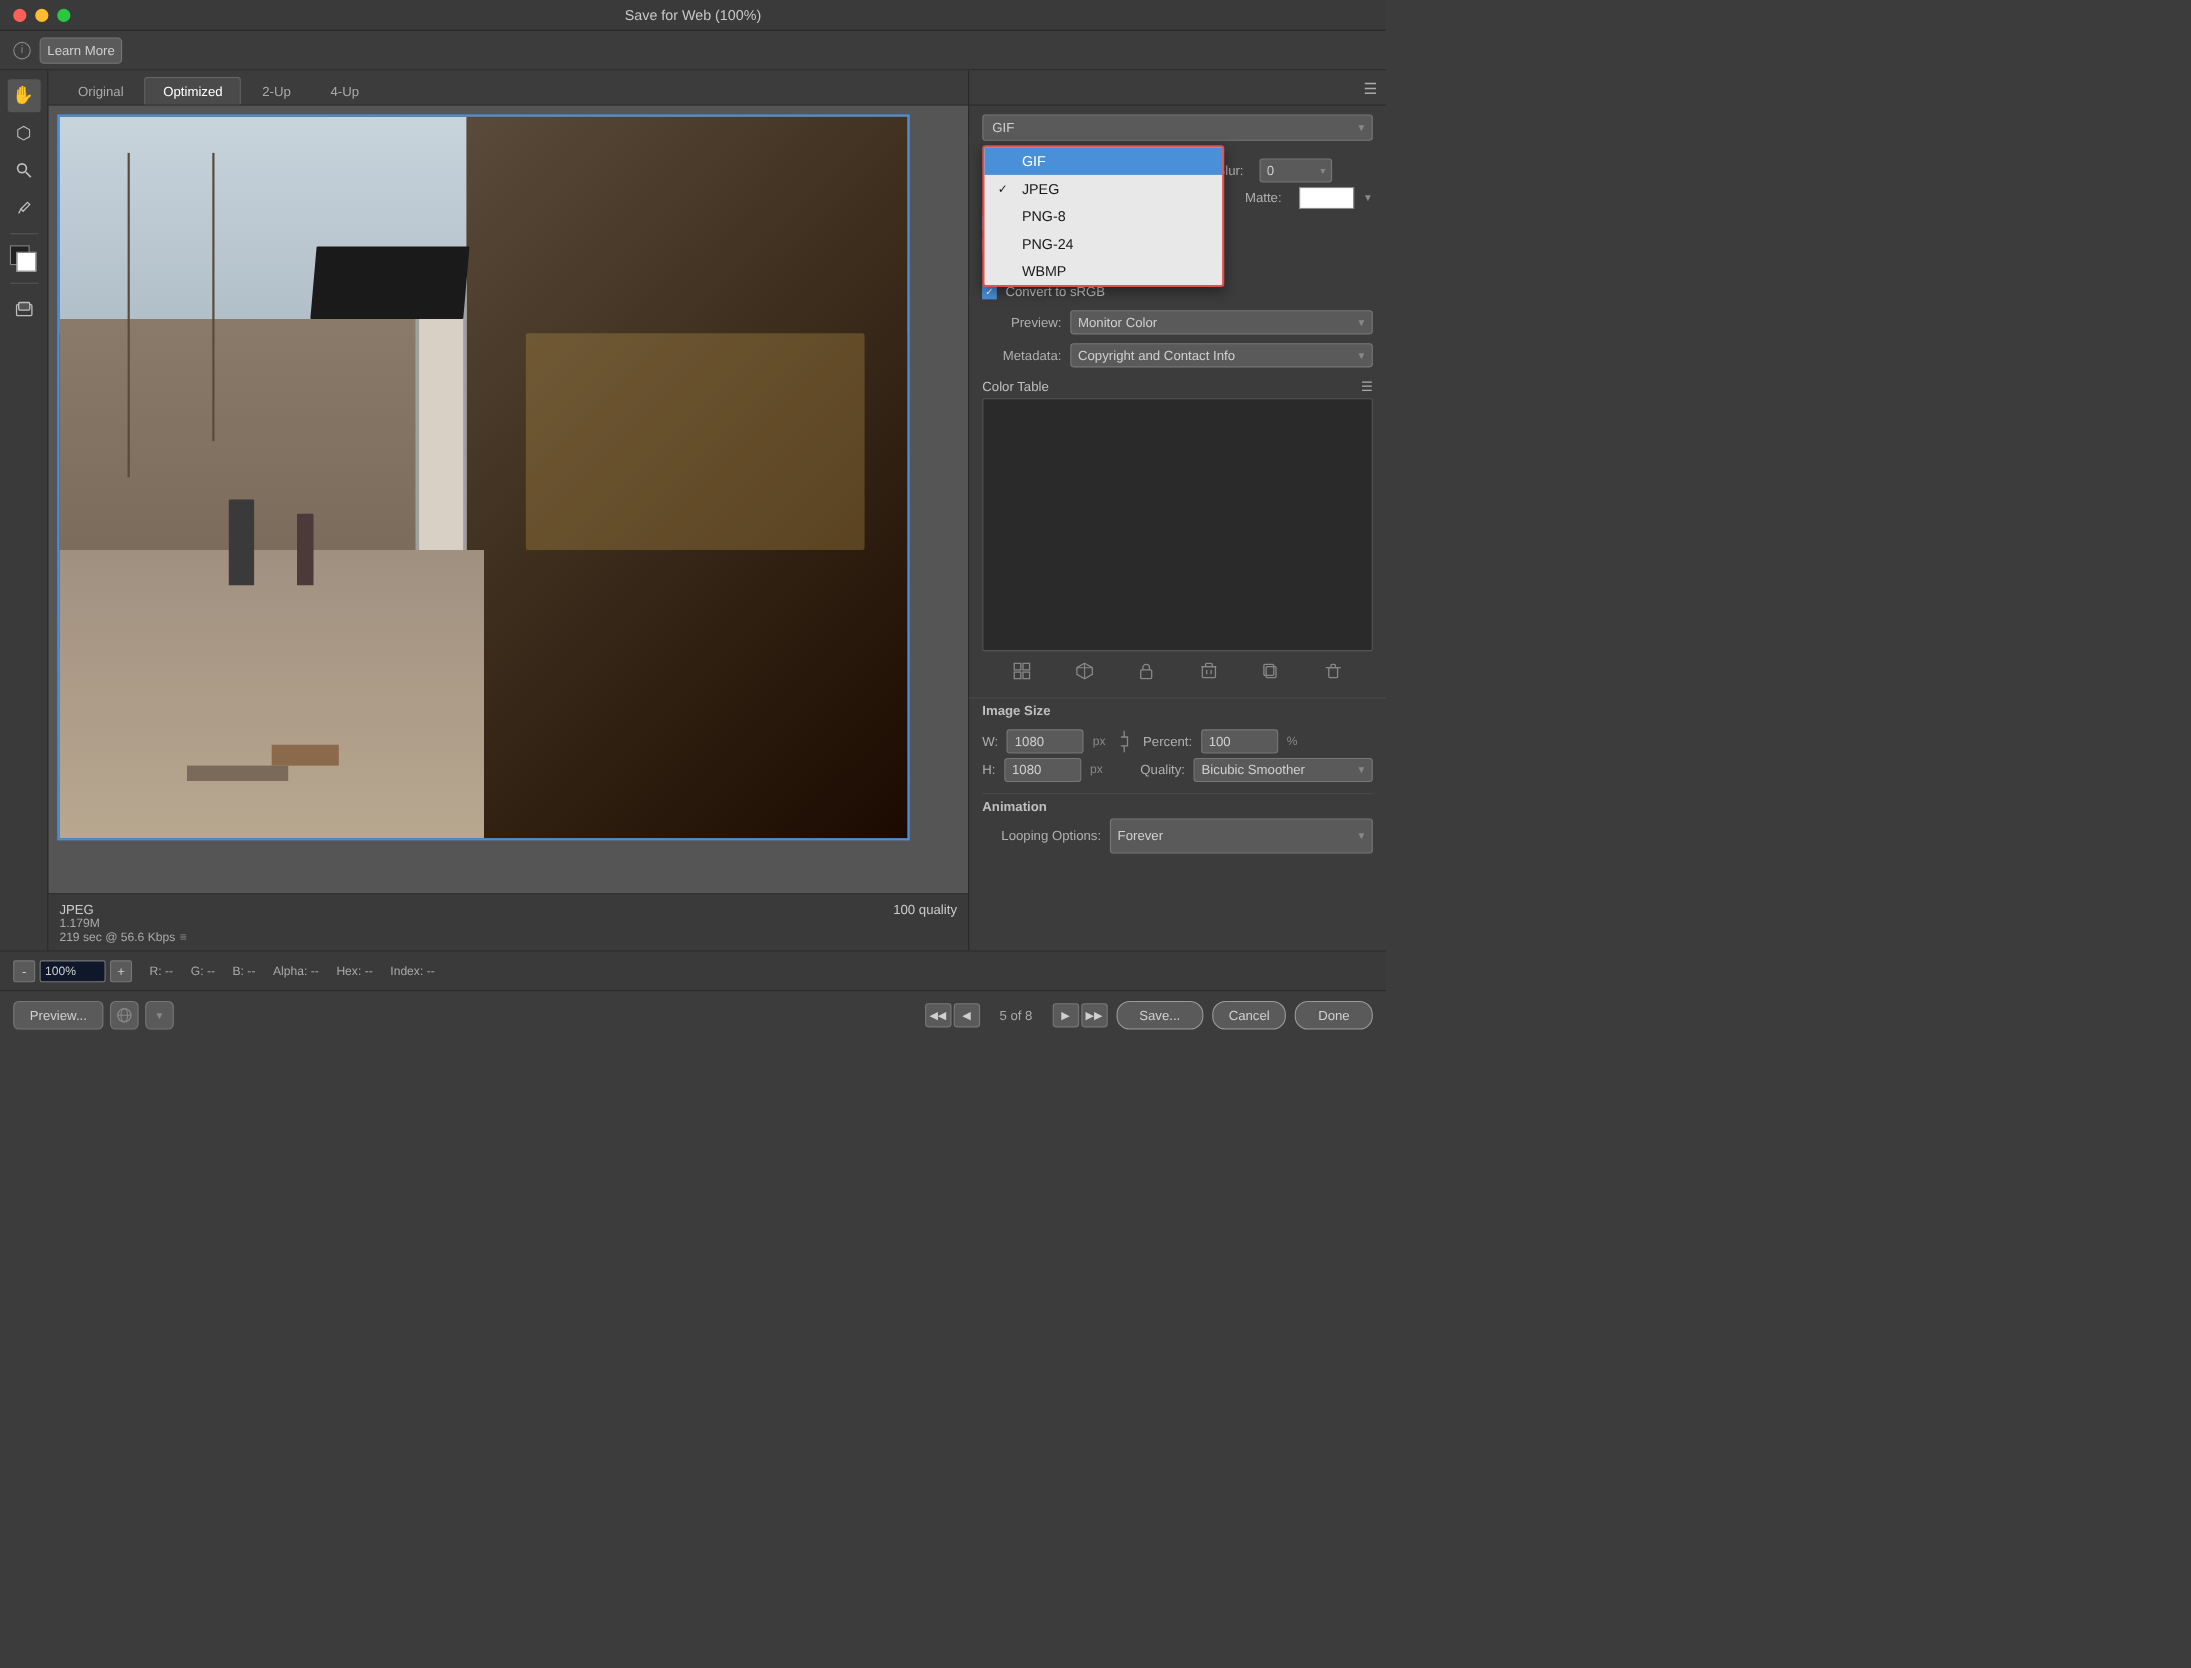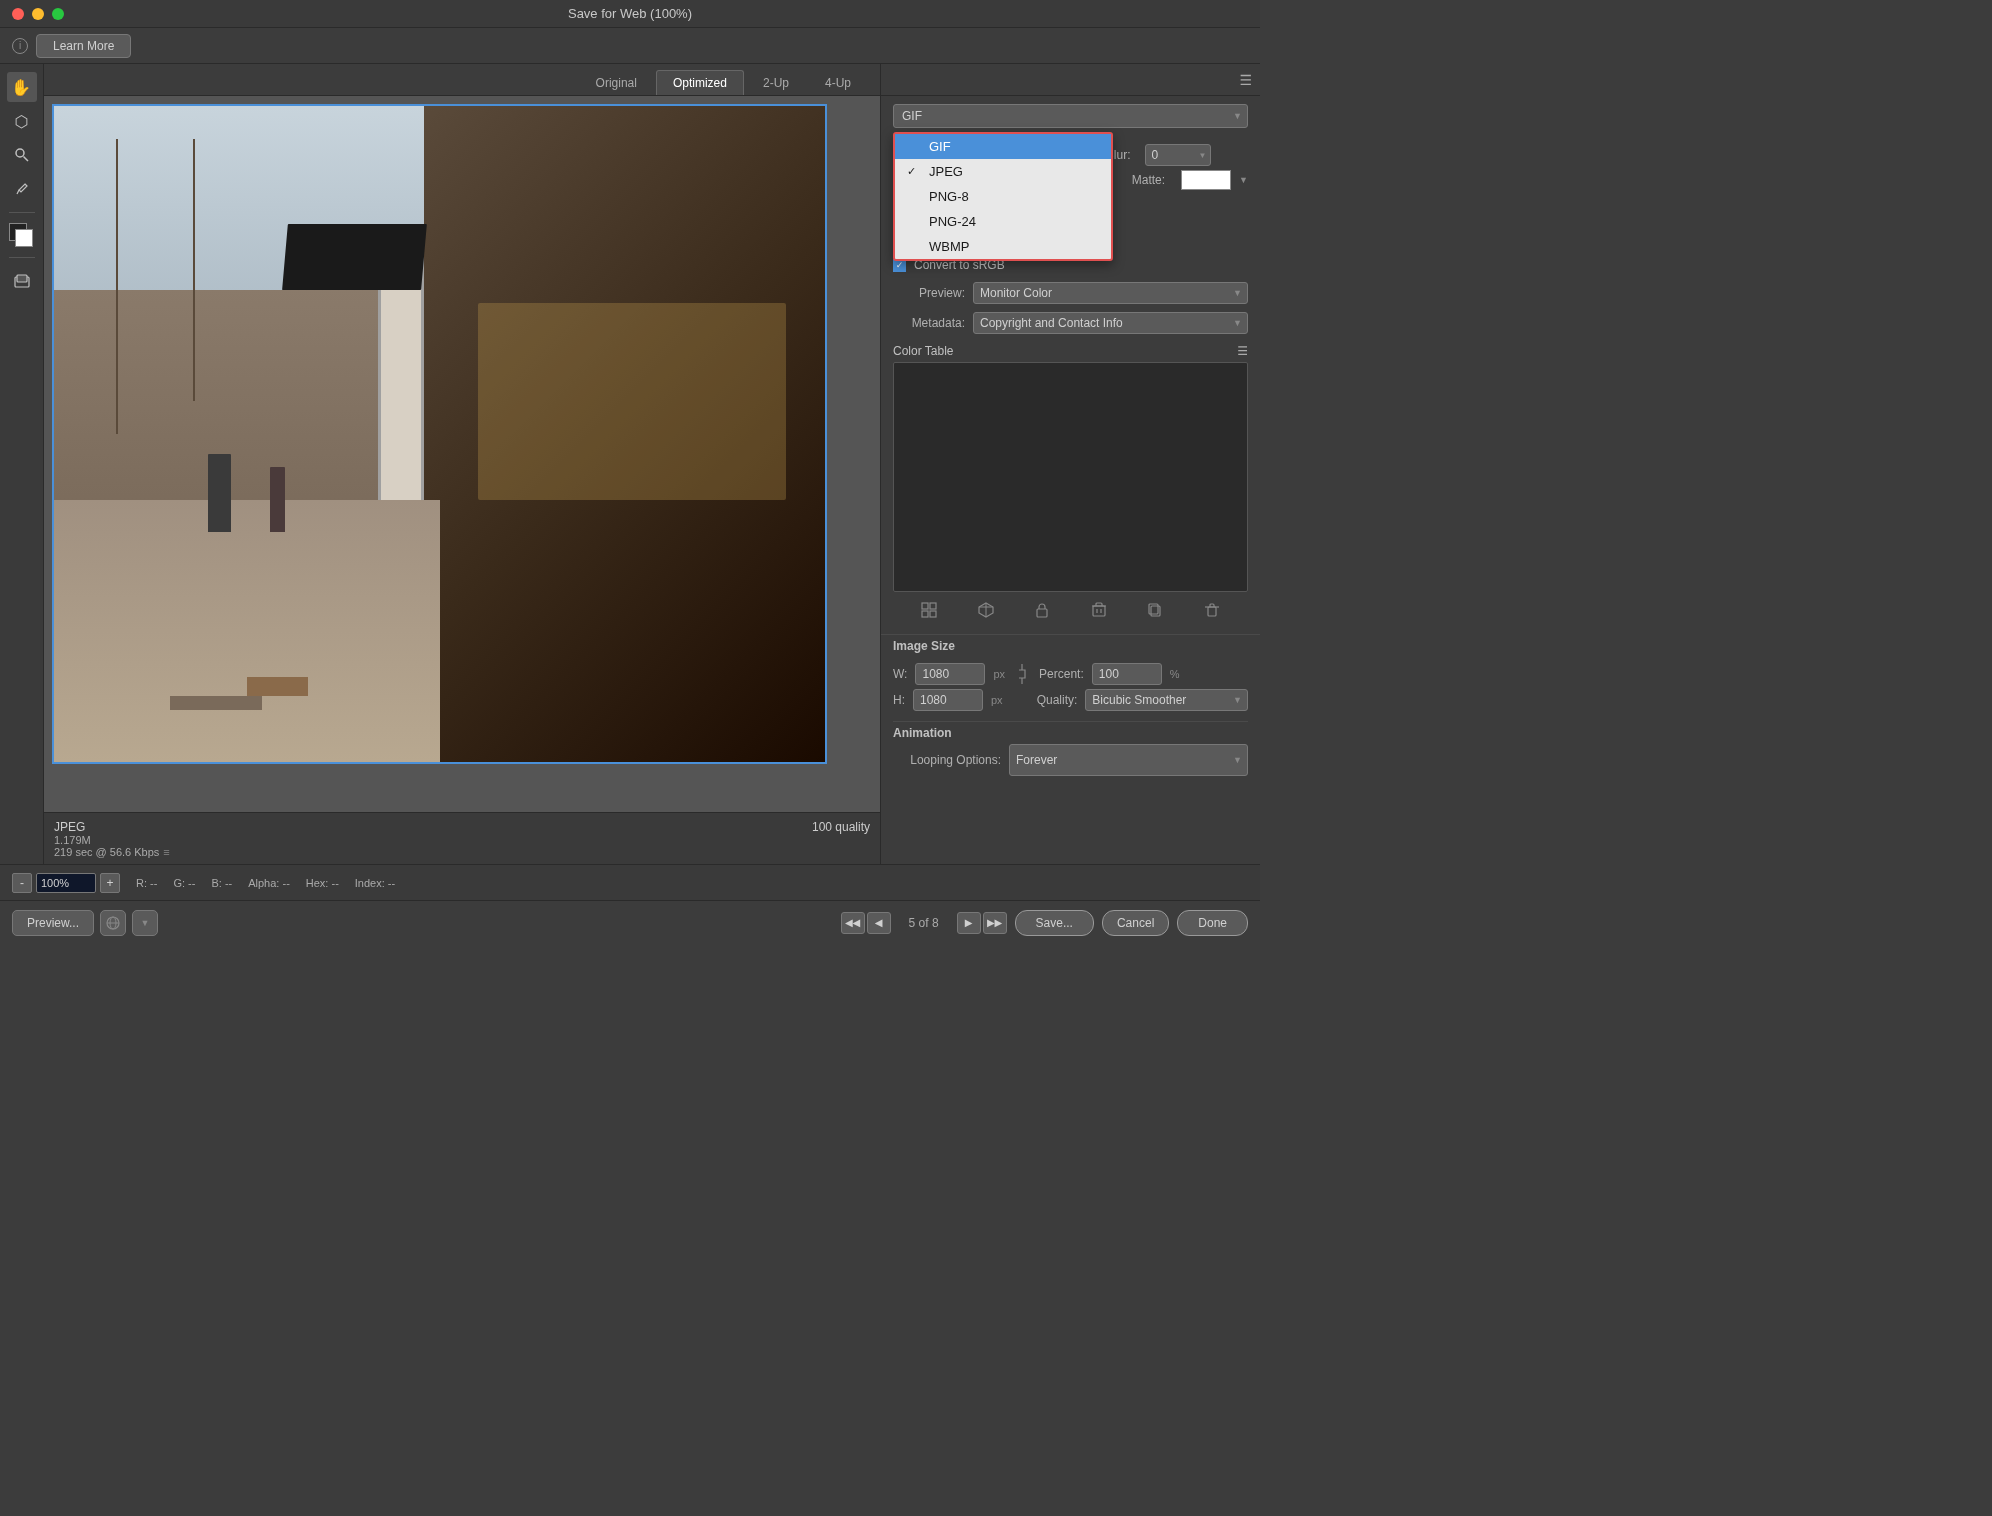--- a/index.html
+++ b/index.html
@@ -56,21 +56,21 @@
       border-radius: 50%;
       display: flex; align-items: center; justify-content: center;
       color: #888; font-size: 10px; flex-shrink: 0;
     }
     .tipbar-text { color: #aaa; font-size: 12px; flex: 1; }
     .learn-more-btn {
       background: #5a5a5a;
       border: 1px solid #777;
       border-radius: 4px;
       color: #d0d0d0;
-      padding: 4px 16px;
+      padding: 4px 6px;
       font-size: 12px;
       cursor: pointer;
     }
 
     
     .main-layout {
       display: flex;
       height: calc(940px - 28px - 36px - 40px - 36px);
     }
 
@@ -106,21 +106,20 @@
     }
 
     
     .tabs-bar {
       background: #3c3c3c;
       height: 32px;
       display: flex;
       align-items: flex-end;
       padding: 0 10px;
       border-bottom: 1px solid #2a2a2a;
-      justify-content: flex-end;
     }
     .tab {
       padding: 5px 16px;
       font-size: 12px;
       color: #aaa;
       cursor: pointer;
       border: 1px solid transparent;
       border-bottom: none;
       border-radius: 3px 3px 0 0;
       margin-right: 2px;

